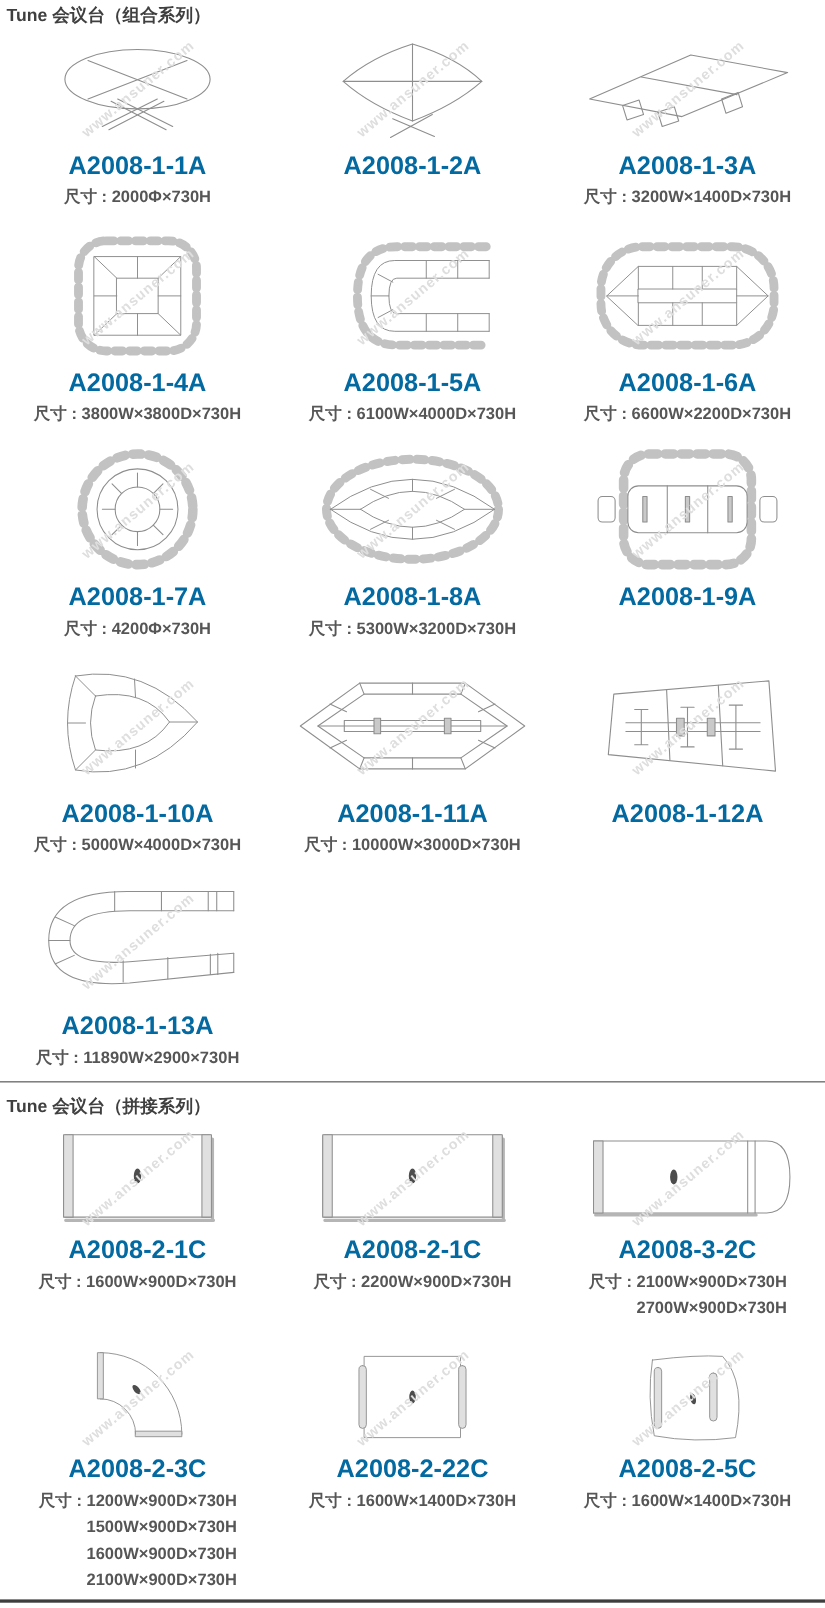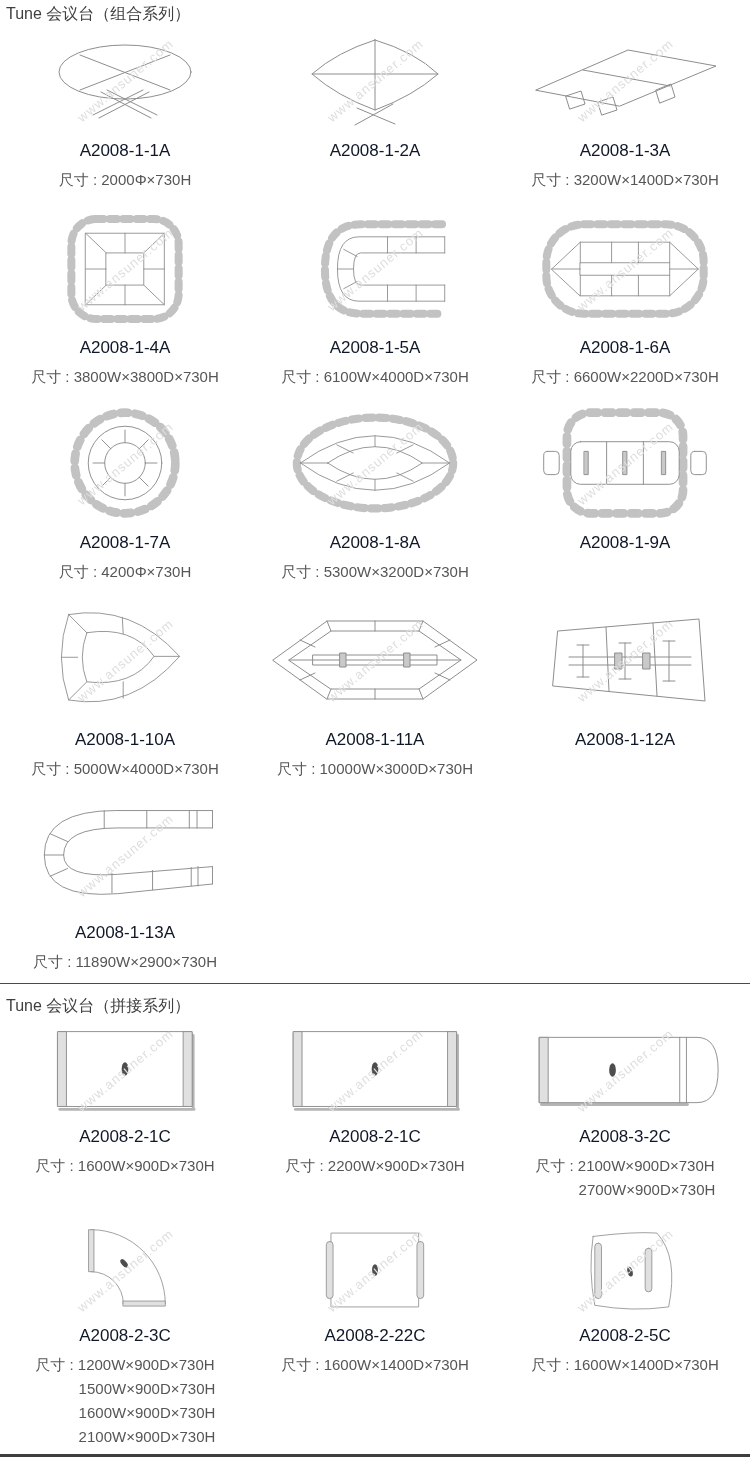--- a/index.html
+++ b/index.html
@@ -1,33 +1,33 @@
 <!DOCTYPE html>
 <html><head>
 <meta charset="utf-8">
 <style>
   html,body{margin:0;padding:0;background:#ffffff;}
   body{width:750px;height:1462px;overflow:hidden;font-family:"Liberation Sans",sans-serif;color:#4d4d4d;}
-  .page{width:750px;position:relative;}
+  .page{width:750px;position:relative;font-weight:bold;}
   .sec-title{font-size:16px;color:#3f3f3f;padding:4px 0 0 6px;height:24px;}
   .sec-title.second{padding-top:12px;height:26px;}
   .row{display:flex;}
   .cell{width:250px;display:flex;flex-direction:column;align-items:center;}
   .cell.empty{visibility:hidden;}
   .draw{position:relative;width:100%;display:flex;align-items:center;justify-content:center;}
   .r1 .draw{height:104px;} .r1{margin-bottom:17px;}
   .r2 .draw{height:120px;} .r2{margin-bottom:13px;}
   .r3 .draw{height:122px;} .r3{margin-bottom:15px;}
   .r4 .draw{height:122px;} .r4{margin-bottom:15px;}
   .r5 .draw{height:118px;} .r5{margin-bottom:9px;}
   .r6 .draw{height:96px;}  .r6{margin-bottom:21px;}
   .r7 .draw{height:94px;}  .r7{margin-bottom:0;}
   .wm{position:absolute;color:#dedede;font-size:13px;transform:rotate(-40deg);letter-spacing:1px;white-space:nowrap;pointer-events:none;}
-  .model{font-size:17px;color:#0f172a;margin-top:10px;line-height:17px;}
-  .dims{font-size:15px;color:#565656;margin-top:9px;line-height:24px;text-align:center;}
+  .model{font-size:23px;color:#0369a1;margin-top:10px;line-height:17px;}
+  .dims{font-size:15px;color:#565656;margin-top:9px;line-height:24px;text-align:right;}
   .dims .cont{padding-left:44px;}
   .divider{border-top:1px solid #4a4a4a;width:750px;margin-top:2px;}
   .bottom-rule{height:3px;background:#3e3e3e;width:750px;margin-top:5px;}
   svg.icon{stroke:#8e8e8e;fill:none;stroke-width:1;stroke-linejoin:round;stroke-linecap:round;}
   svg.icon .ring{stroke:#c2c2c2;stroke-width:9;stroke-dasharray:8 7;fill:none;}
   svg.icon .panel{fill:#e0e0e0;}
   svg.icon .grom{fill:#4d4d4d;stroke:none;}
   svg.icon .shadow{stroke:#b5b5b5;stroke-width:3;}
 </style>
 </head>

